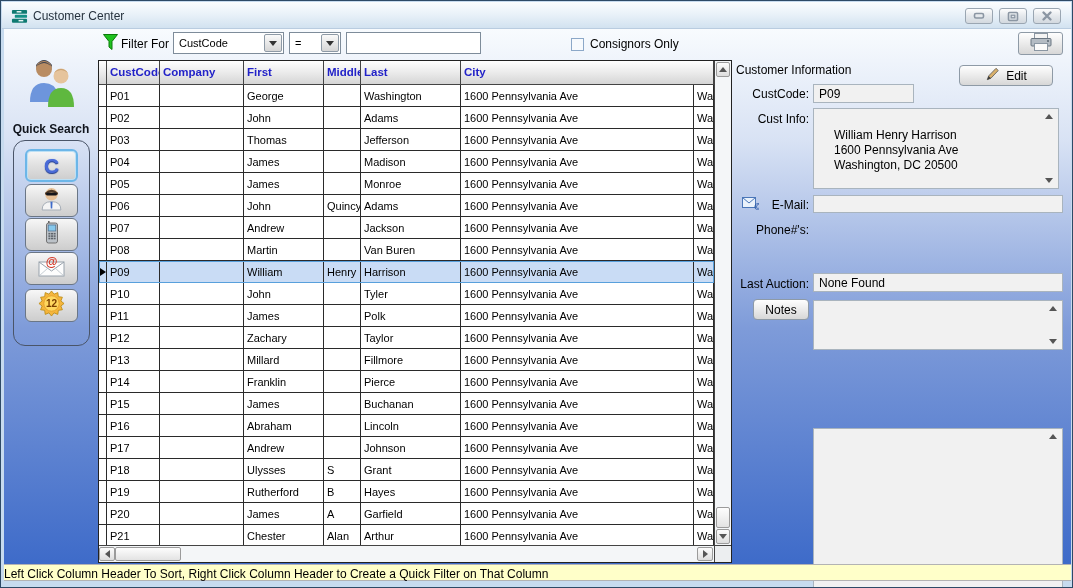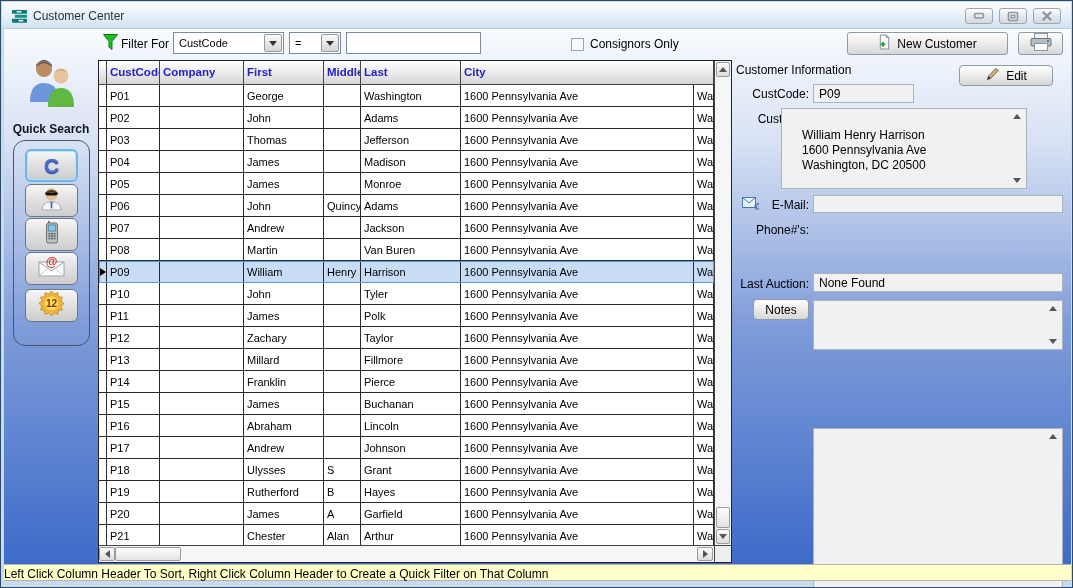--- a/index.html
+++ b/index.html
@@ -182,30 +182,20 @@
     <span class="ctext">=</span>
     <span class="cbtn">
         <span class="tri-down"></span>
       </span>
   </div>
   <input class="tb-abs" id="filter-input" value="" style="">
 
   <div class="tb-abs" id="consignors-box"></div>
   <span class="tb-abs" id="consignors-label">Consignors Only</span>
 
-  <div class="tb-abs push-btn" id="new-customer-btn">
-    <span>
-      <svg width="13" height="16" viewBox="0 0 14 16">
-        <path d="M2.5,0.5 H9 L11.5,3 V15.5 H2.5 Z" fill="#FFFFFF" stroke="#7A8794" stroke-width="1"></path>
-        <path d="M9,0.5 V3 H11.5" fill="none" stroke="#7A8794" stroke-width="1"></path>
-        <path d="M2.8,10.5 h5 M5.3,8 v5" stroke="#2FA32F" stroke-width="2.2"></path>
-      </svg>
-    </span>
-    <span>New Customer</span>
-  </div>
   <div class="tb-abs push-btn" id="print-btn">
     <span>
       <svg width="22" height="18" viewBox="0 0 22 18">
         <rect x="4.5" y="0.5" width="13" height="5" fill="#F4F4F4" stroke="#8A96A2"></rect>
         <rect x="1" y="5.5" width="20" height="7.5" rx="1" fill="#B4BCC4" stroke="#6A7682"></rect>
         <rect x="4.5" y="10.5" width="13" height="7" fill="#FBFBFB" stroke="#8A96A2"></rect>
         <circle cx="18" cy="8" r="1" fill="#5A6672"></circle>
       </svg>
     </span>
   </div>
@@ -533,21 +523,21 @@
           <path d="M2,14.5 L3.6,10.2 L6.2,12.8 Z" fill="#3A3A3A"></path>
         </svg>
     </span>
     <span>Edit</span>
   </div>
 
   <span class="p-abs plabel" style="top:86px;">CustCode:</span>
   <div class="p-abs pfield" style="left:812px; top:83px; width:101px; height:19px;">P09</div>
 
   <span class="p-abs plabel" style="top:111px;">Cust Info:</span>
-  <div class="p-abs pbox" style="left:780px; top:107px; width:246px; height:81px;padding-left:20px;">
+  <div class="p-abs pbox" style="left:812px; top:107px; width:246px; height:81px;padding-left:20px;">
     <span>William Henry Harrison
 1600 Pennsylvania Ave
 Washington, DC 20500</span>
     <span class="box-arrow-up tri-up-sm"></span>
     <span class="box-arrow-down tri-down-sm"></span>
   </div>
 
   <span class="p-abs" style="left:741px; top:195px;">
     <svg width="17" height="14" viewBox="0 0 17 14">
       <rect x="0.5" y="1.5" width="13" height="10" fill="#EAF2FB" stroke="#4A76B8"></rect>

